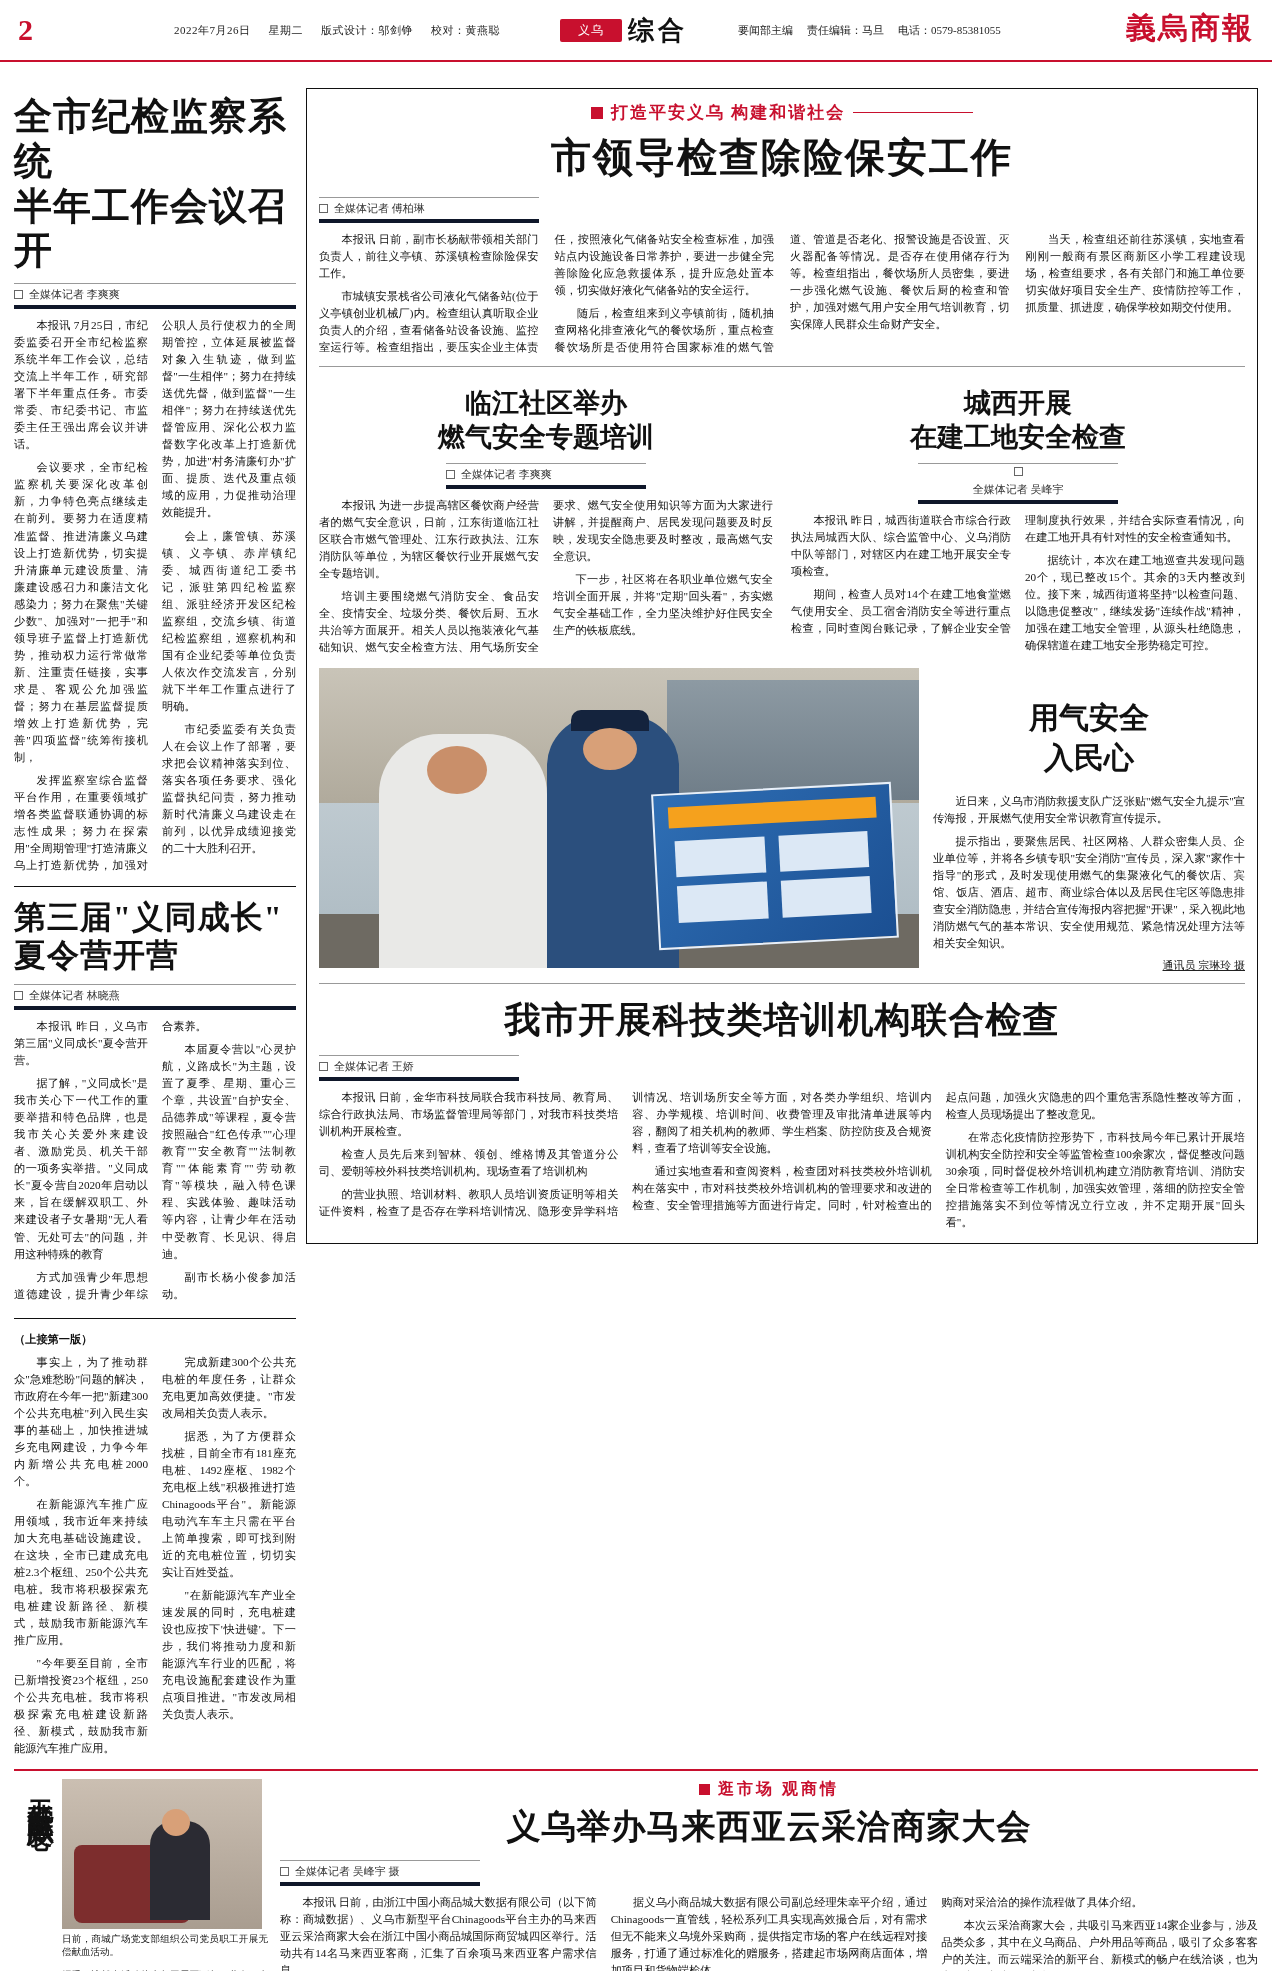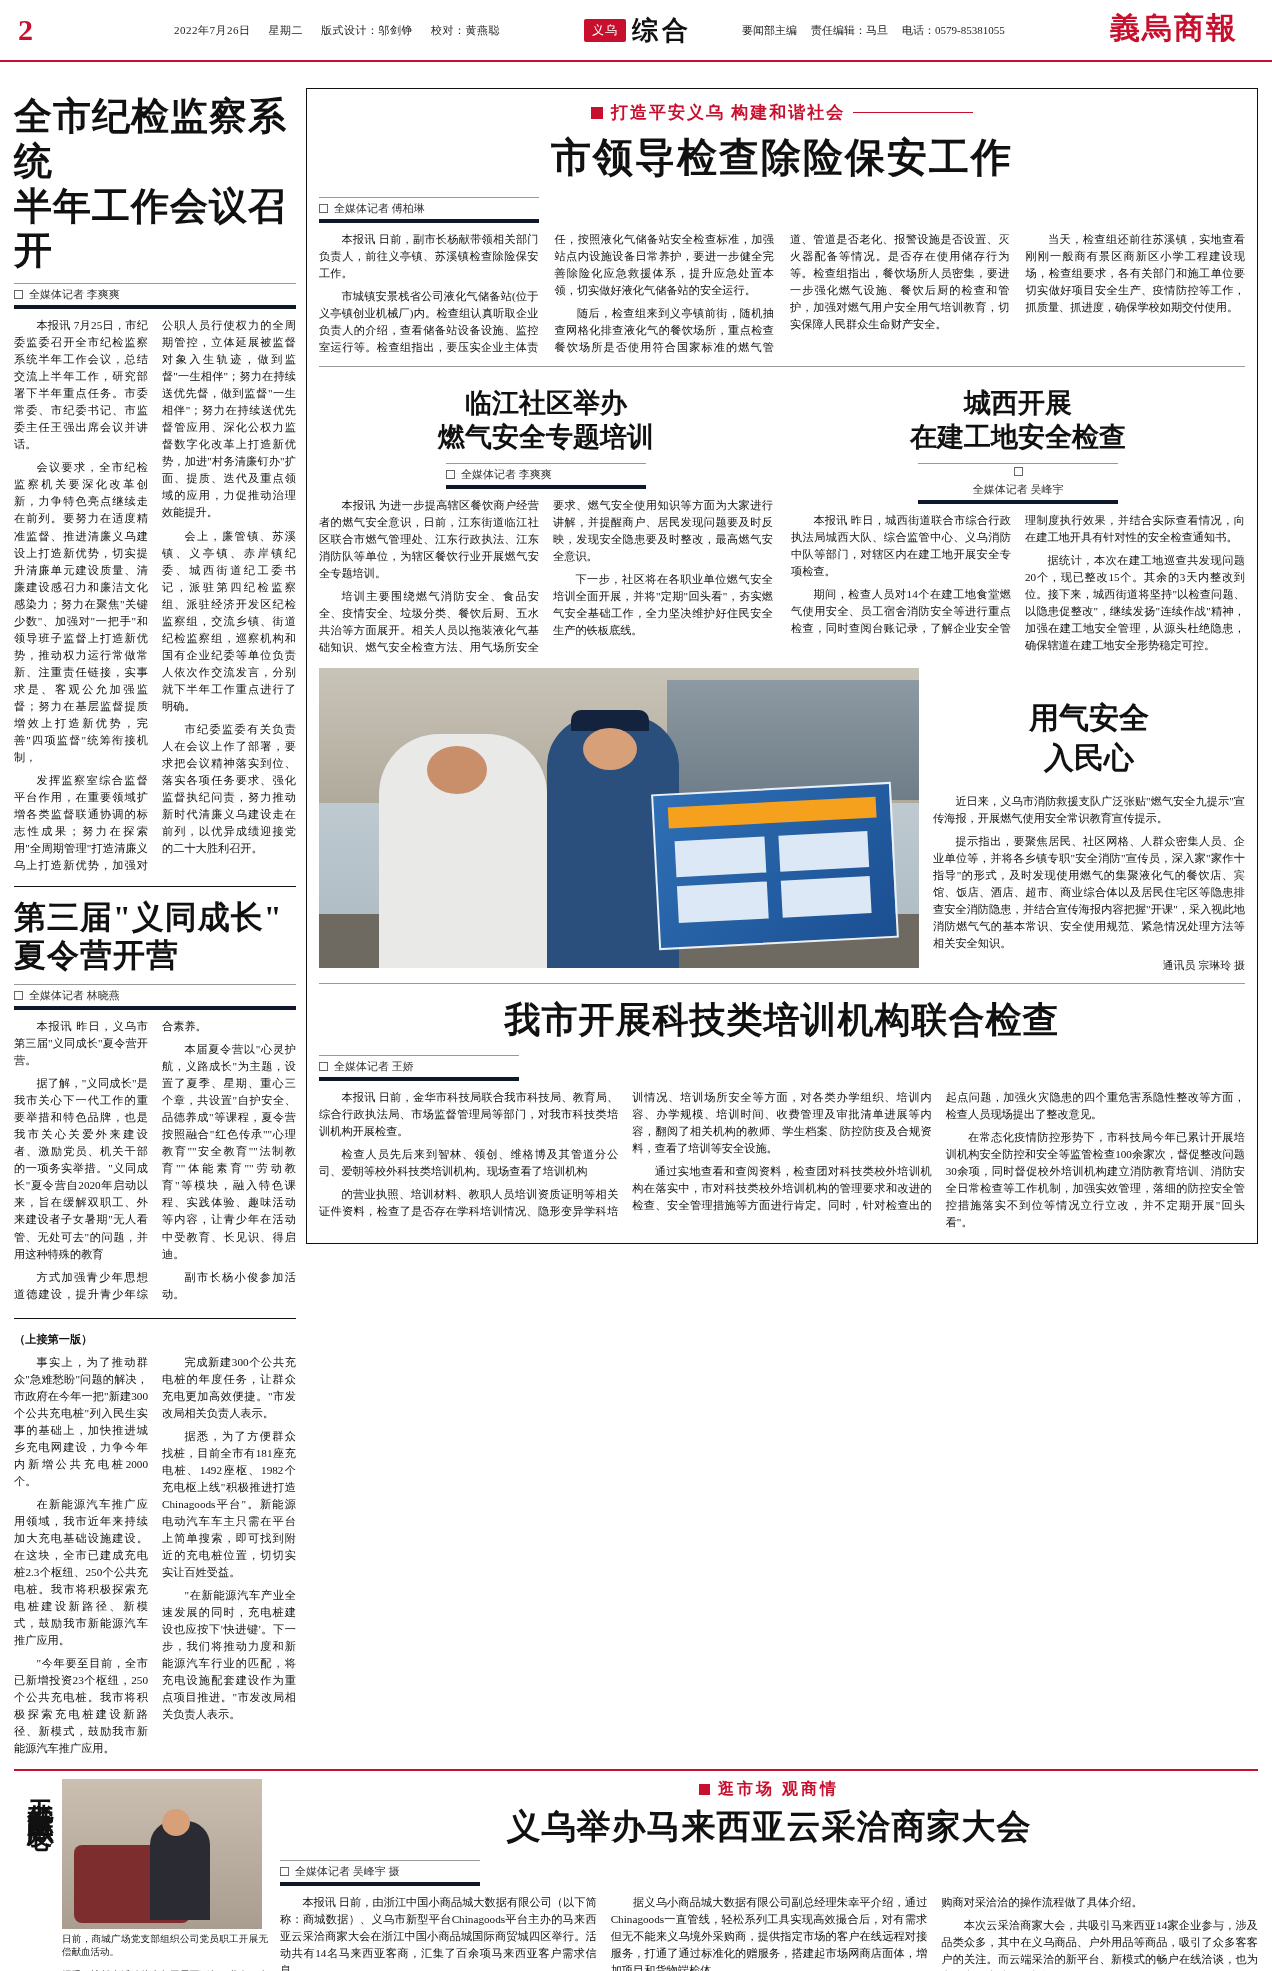--- a/index.html
+++ b/index.html
@@ -30,33 +30,32 @@
     font-size: 11px; color:#222; letter-spacing:0.5px;
     display:flex; gap: 18px; align-items:center;
     margin-left: 120px;
     justify-content: flex-end;
   }
   .mast-center {
     display:flex; align-items:center; gap:6px;
     margin-left: 60px;
   }
   .mast-badge {
-    background:#c8102e; color:#fff; font-size:12px; padding:3px 8px;
+    background:#c8102e; color:#fff; font-size:12px; padding:3px 18px;
     border-radius:2px; letter-spacing:1px;
     font-family:"Liberation Sans", sans-serif;
-    margin-left:24px;
   }
   .mast-section {
     font-size: 26px; font-weight:bold; color:#111; letter-spacing:4px;
   }
   .mast-right {
     font-size: 11px; color:#222; display:flex; gap:14px; margin-left:50px;
   }
   .mast-logo {
-    position:absolute; right: 34px; top: 8px;
+    position:absolute; right: 18px; top: 8px;
     font-size: 30px; font-weight:bold; color:#c8102e; letter-spacing:2px;
     font-family:"Liberation Serif", serif;
   }
 
   
   .body-grid {
     display:flex; gap: 0; padding: 10px 14px 0 14px; margin-top: 16px;
   }
   .col-left { width: 292px; padding-right: 10px; }
   .col-right { flex:1; }
@@ -132,21 +131,21 @@
     background:linear-gradient(135deg,#2f6fb5,#1b4f92); border:2px solid #e8f0fa;
     transform: rotate(-3deg); }
   .photo .poster .strip { position:absolute; top:8%; left:6%; width:88%; height:14%;
     background:#f5a11d; }
   .photo .poster .sq { position:absolute; background:#dce8f5; }
 
   .quote-big {
     font-size: 30px; font-weight:bold; line-height:1.35; text-align:center;
     margin: 30px 0 14px 0;
   }
-  .sign-off { font-size:11px; text-align:right; margin-top:6px; color:#222;}
+  .sign-off { font-size:11px; text-align:right; margin-top:6px; color:#222;text-decoration:underline;}
 
   h1.wide-head {
     text-align:center; font-size: 36px; font-weight:bold; margin: 12px 0 10px 0;
     letter-spacing:1px;
   }
 
   
   .lower {
     margin: 12px 14px 0 14px;
     border-top: 2px solid #c8102e;

